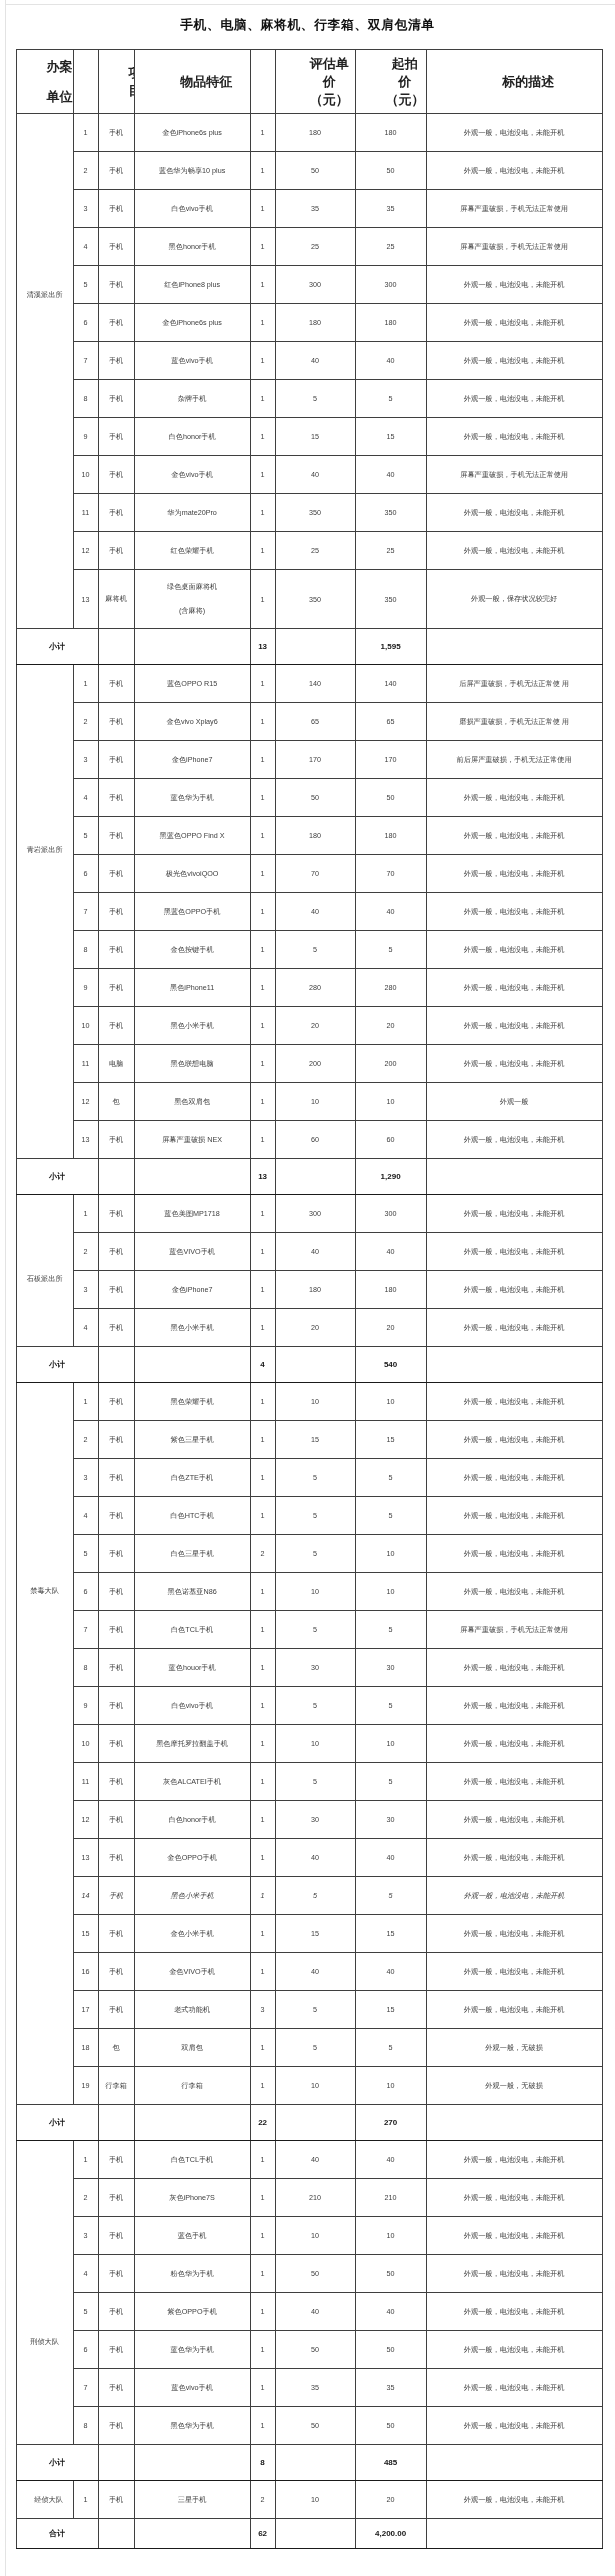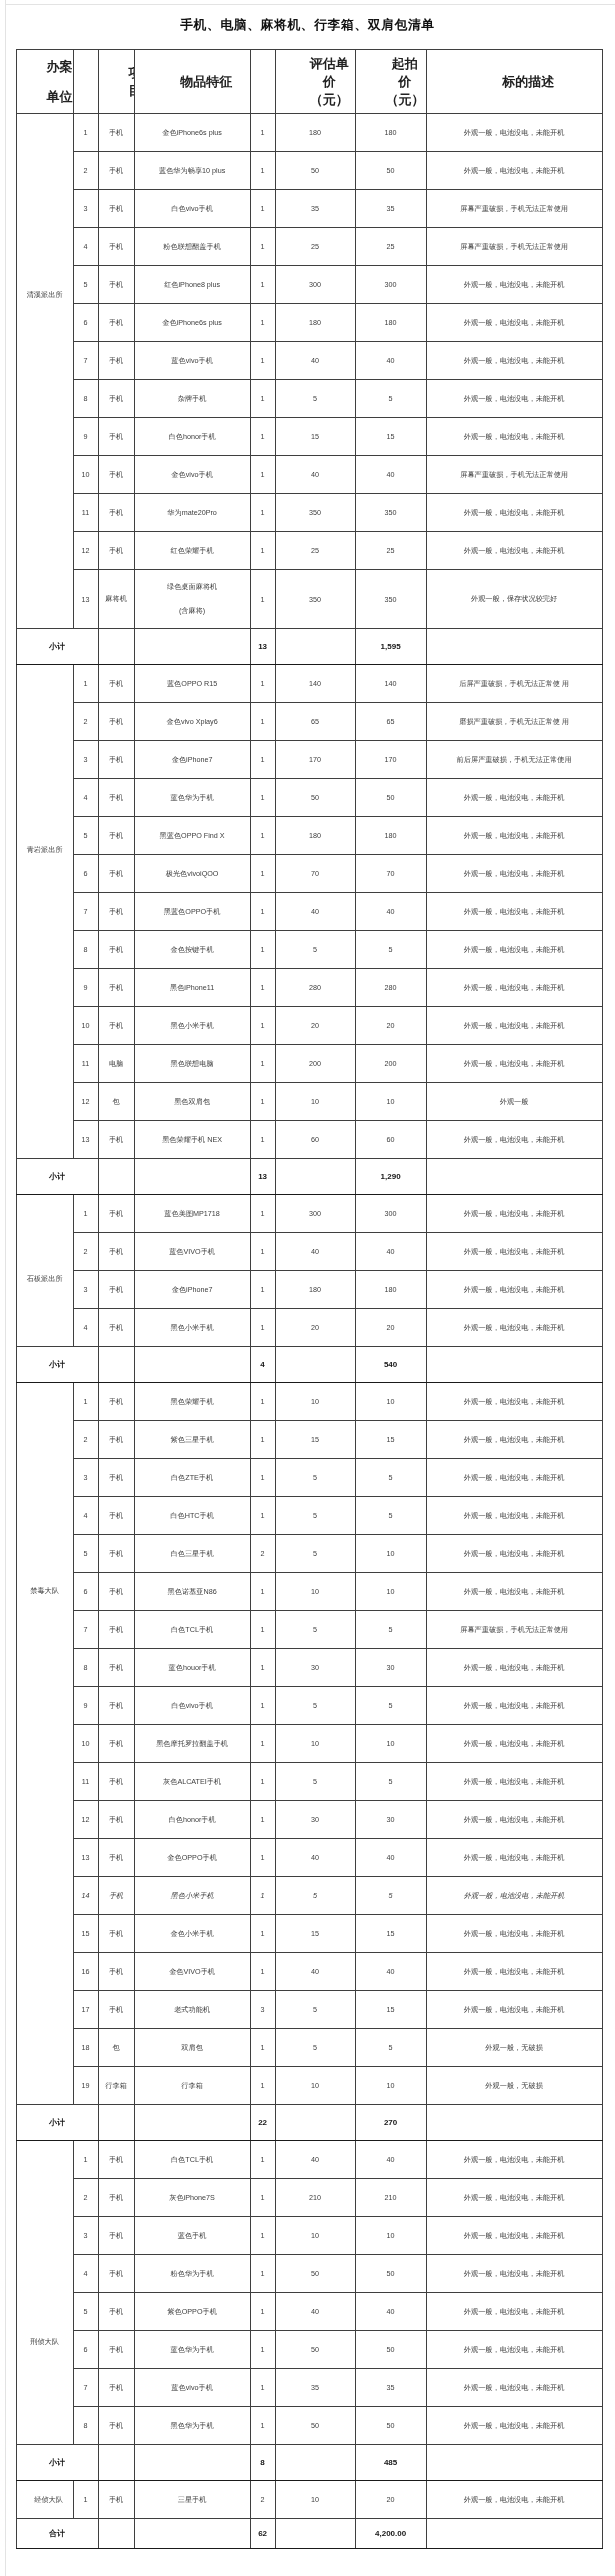--- a/index.html
+++ b/index.html
@@ -97,21 +97,21 @@
         <td class="cell-item">手机</td>
         <td class="cell-feature">白色vivo手机</td>
         <td class="cell-qty">1</td>
         <td class="cell-price">35</td>
         <td class="cell-start">35</td>
         <td class="cell-desc">屏幕严重破损，手机无法正常使用</td>
       </tr>
       <tr style="height: 38px;">
         <td class="cell-no">4</td>
         <td class="cell-item">手机</td>
-        <td class="cell-feature">粉色联想翻盖手机</td>
+        <td class="cell-feature">黑色honor手机</td>
         <td class="cell-qty">1</td>
         <td class="cell-price">25</td>
         <td class="cell-start">25</td>
         <td class="cell-desc">屏幕严重破损，手机无法正常使用</td>
       </tr>
       <tr style="height: 38px;">
         <td class="cell-no">5</td>
         <td class="cell-item">手机</td>
         <td class="cell-feature">红色iPhone8 plus</td>
         <td class="cell-qty">1</td>
@@ -307,21 +307,21 @@
         <td class="cell-item">包</td>
         <td class="cell-feature">黑色双肩包</td>
         <td class="cell-qty">1</td>
         <td class="cell-price">10</td>
         <td class="cell-start">10</td>
         <td class="cell-desc">外观一般</td>
       </tr>
       <tr style="height: 38px;">
         <td class="cell-no">13</td>
         <td class="cell-item">手机</td>
-        <td class="cell-feature">黑色荣耀手机 NEX</td>
+        <td class="cell-feature">屏幕严重破损 NEX</td>
         <td class="cell-qty">1</td>
         <td class="cell-price">60</td>
         <td class="cell-start">60</td>
         <td class="cell-desc">外观一般，电池没电，未能开机</td>
       </tr>
       <tr class="subtotal-row">
         <td class="" colspan="2">小计</td>
         <td class=""></td>
         <td class=""></td>
         <td class="">13</td>

